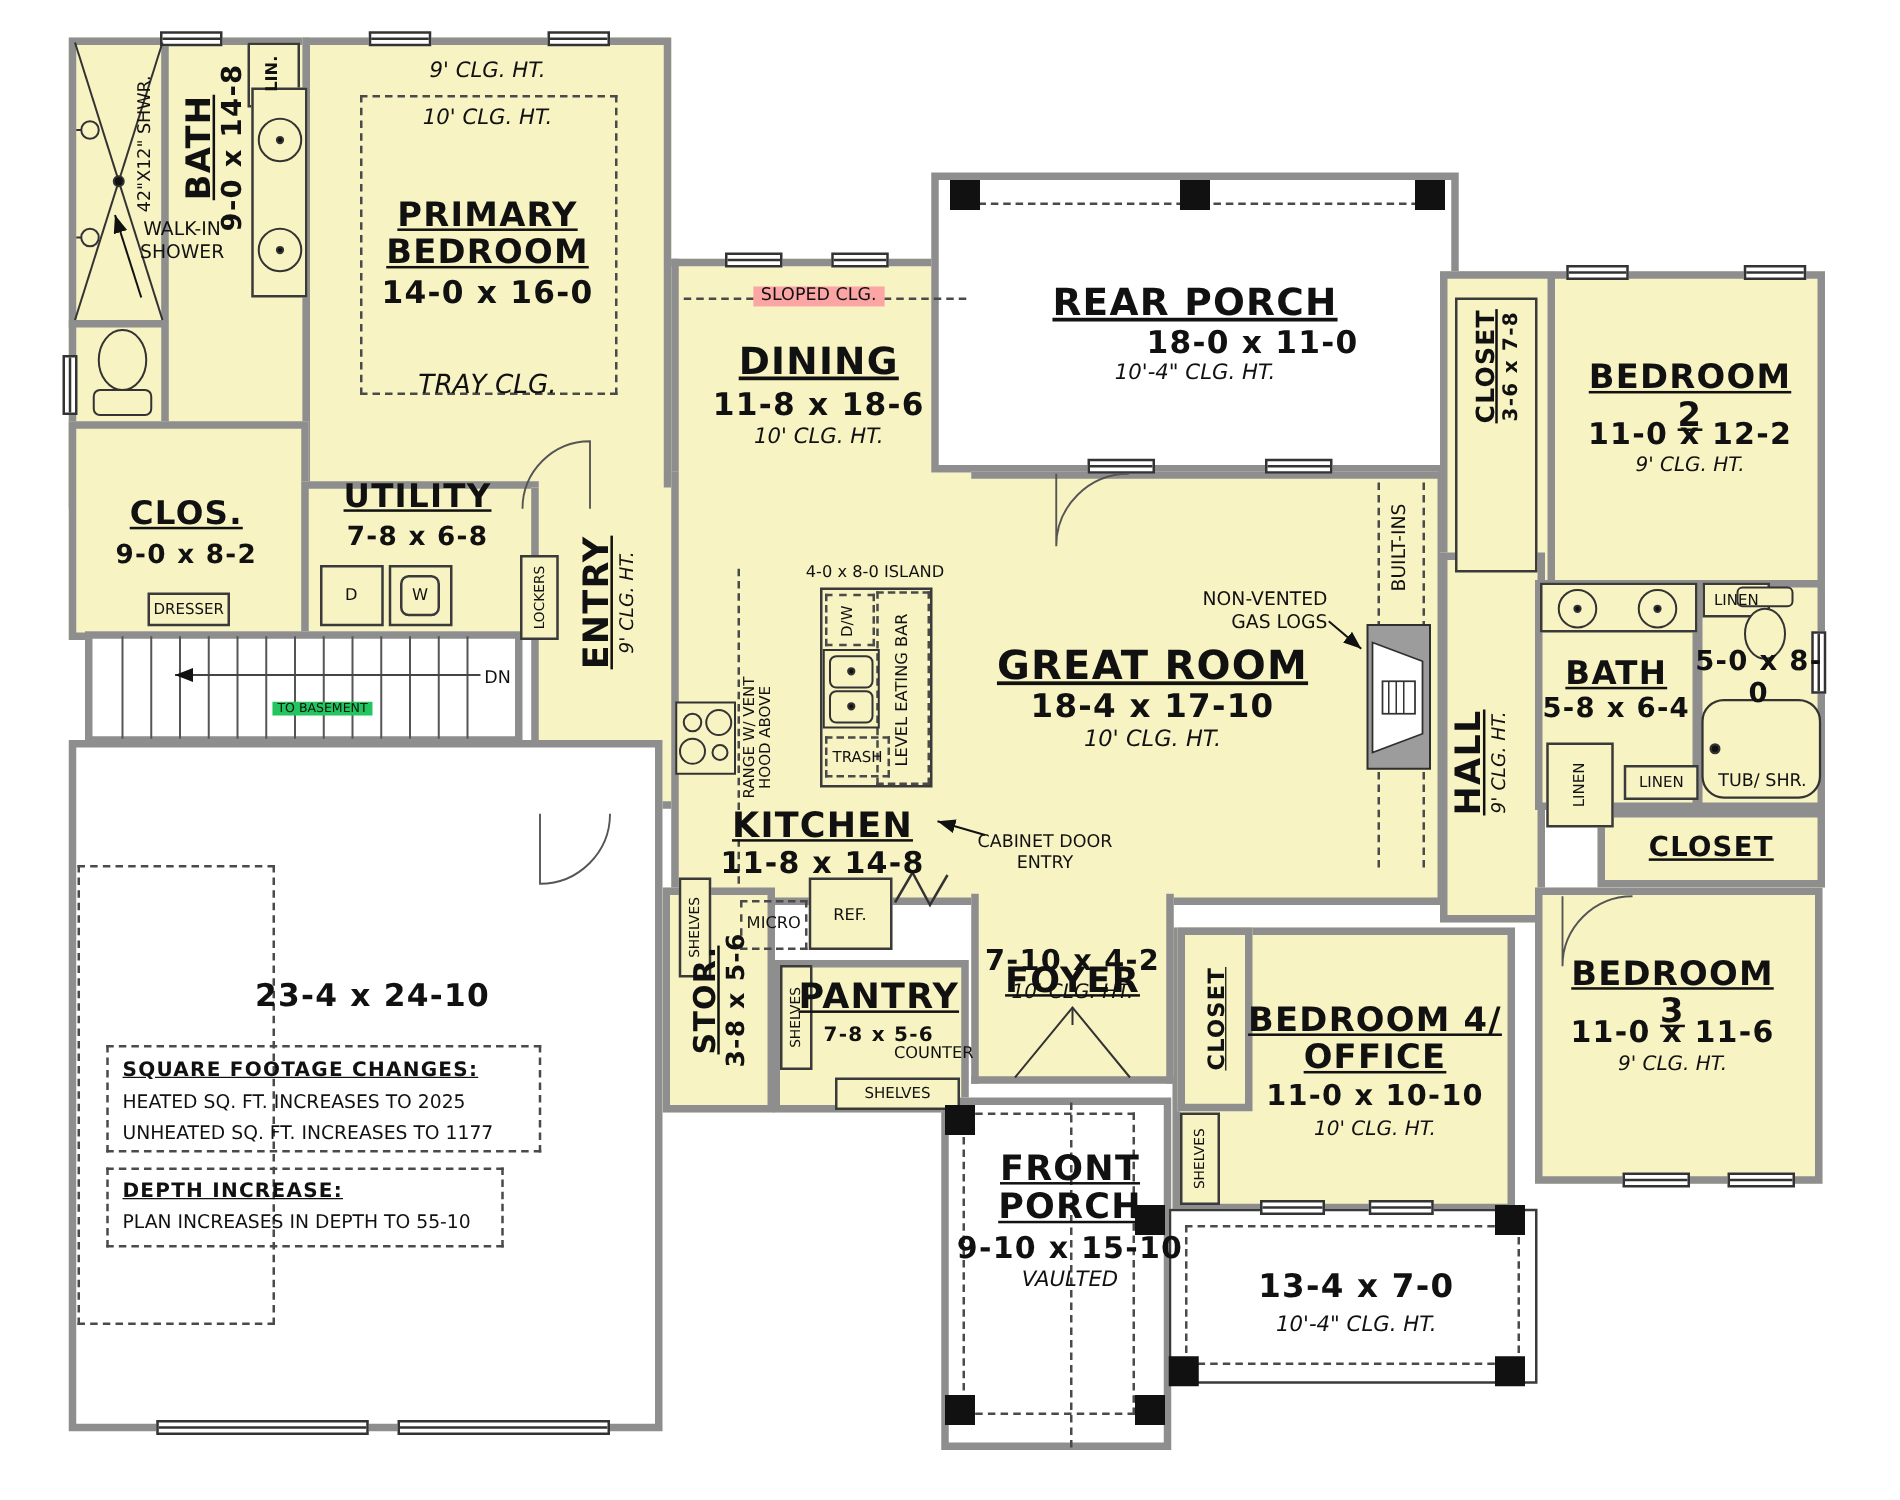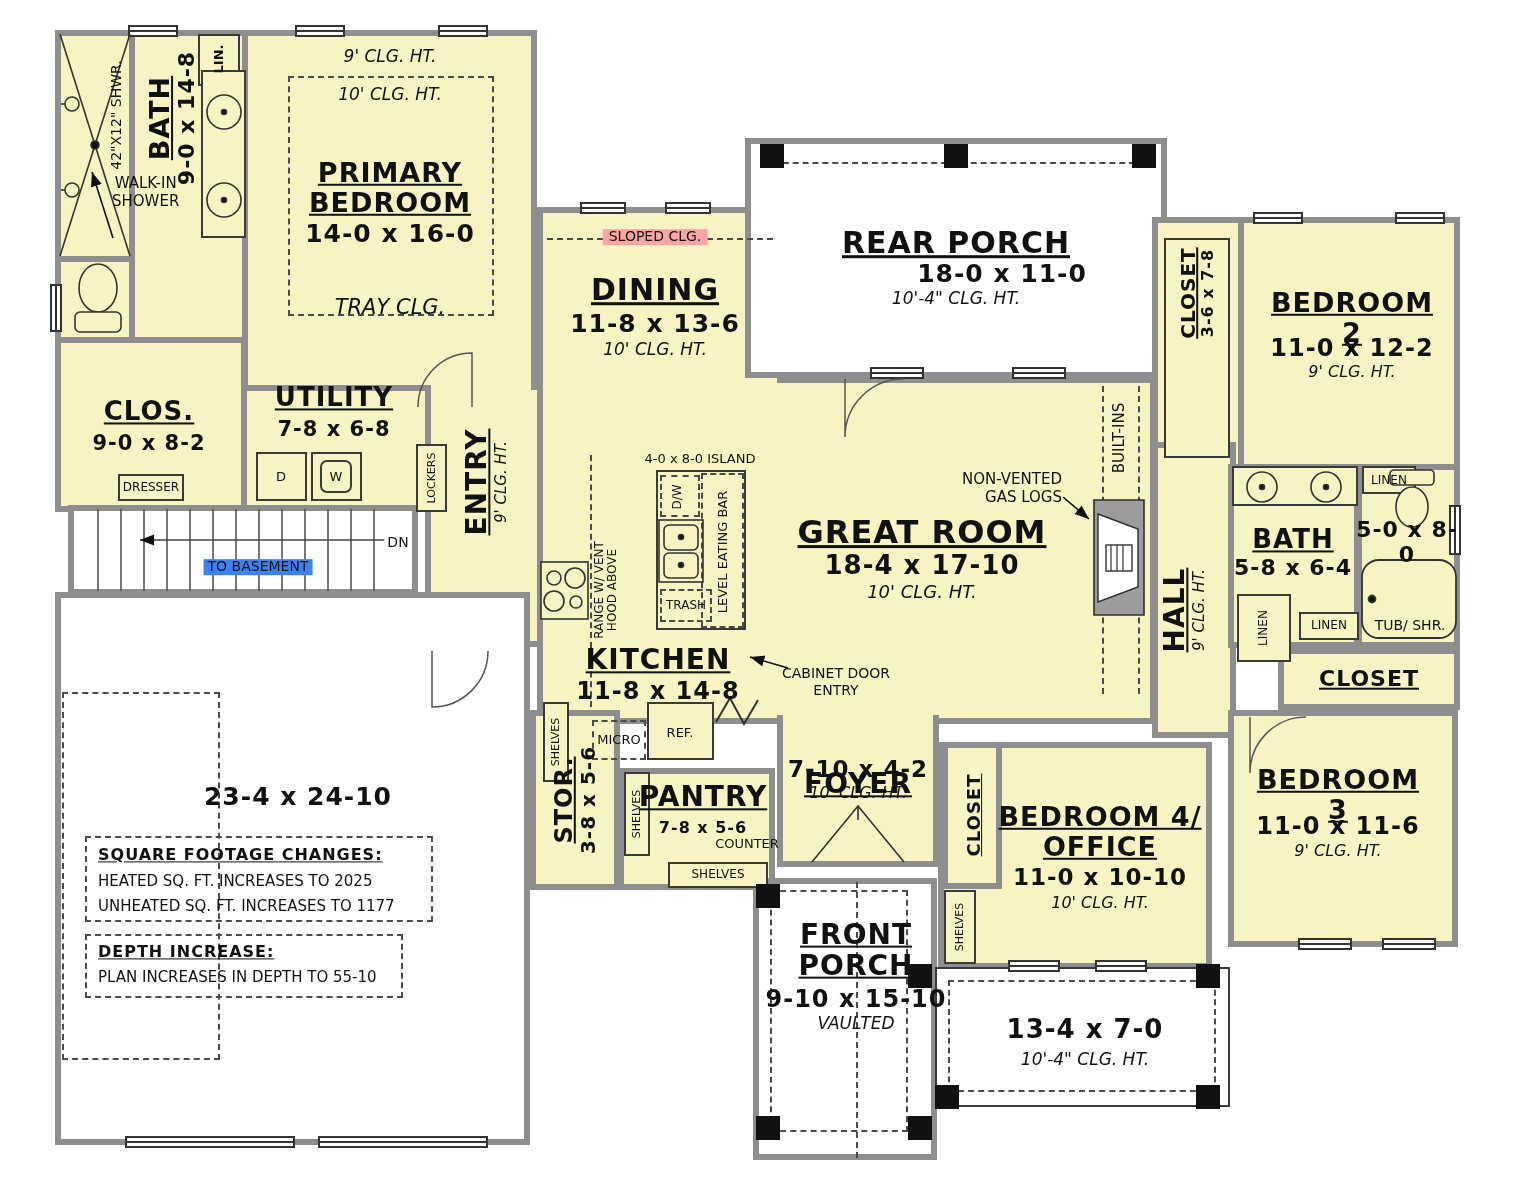--- a/index.html
+++ b/index.html
@@ -254,26 +254,26 @@
 
   <div class="lbl nm" style="left:334px;top:398px;font-size:26px;">UTILITY</div>
   <div class="lbl dm" style="left:334px;top:430px;font-size:21px;">7-8 x 6-8</div>
   <div class="lbl" style="left:281px;top:477px;font-size:13px;">D</div>
   <div class="lbl" style="left:336px;top:477px;font-size:13px;">W</div>
   <div class="v" style="left:432px;top:478px;font-size:11px;">LOCKERS</div>
   <div class="v" style="left:486px;top:482px;">
     <span class="nm" style="display:block;font-size:28px;">ENTRY</span>
     <span class="cl" style="display:block;font-size:15px;">9' CLG. HT.</span>
   </div>
-  <div class="lbl" style="left:258px;top:567px;font-size:14px;background:#3b82f6;padding:0 4px;">TO BASEMENT</div>
+  <div class="lbl" style="left:258px;top:567px;font-size:10px;background:#22c55e;padding:0 4px;">TO BASEMENT</div>
   <div class="lbl" style="left:398px;top:543px;font-size:14px;background:#fff;padding:0 3px;">DN</div>
 
   <div class="lbl" style="left:655px;top:237px;font-size:14px;background:#fca5a5;padding:0 6px;">SLOPED CLG.</div>
   <div class="lbl nm" style="left:655px;top:290px;font-size:30px;">DINING</div>
-  <div class="lbl dm" style="left:655px;top:324px;font-size:25px;">11-8 x 13-6</div>
+  <div class="lbl dm" style="left:655px;top:324px;font-size:25px;">11-8 x 18-6</div>
   <div class="lbl cl" style="left:655px;top:350px;font-size:17px;">10' CLG. HT.</div>
   <div class="lbl nm" style="left:956px;top:243px;font-size:30px;">REAR PORCH</div>
   <div class="lbl dm" style="left:956px;top:274px;font-size:25px;margin-left:46px;">18-0 x 11-0</div>
   <div class="lbl cl" style="left:956px;top:299px;font-size:17px;">10'-4" CLG. HT.</div>
 
   <div class="v" style="left:1197px;top:293px;">
     <span class="nm" style="display:block;font-size:20px;">CLOSET</span>
     <span class="dm" style="display:block;font-size:16px;">3-6 x 7-8</span>
   </div>
   <div class="lbl nm" style="left:1352px;top:318px;font-size:27px;">BEDROOM 2</div>

